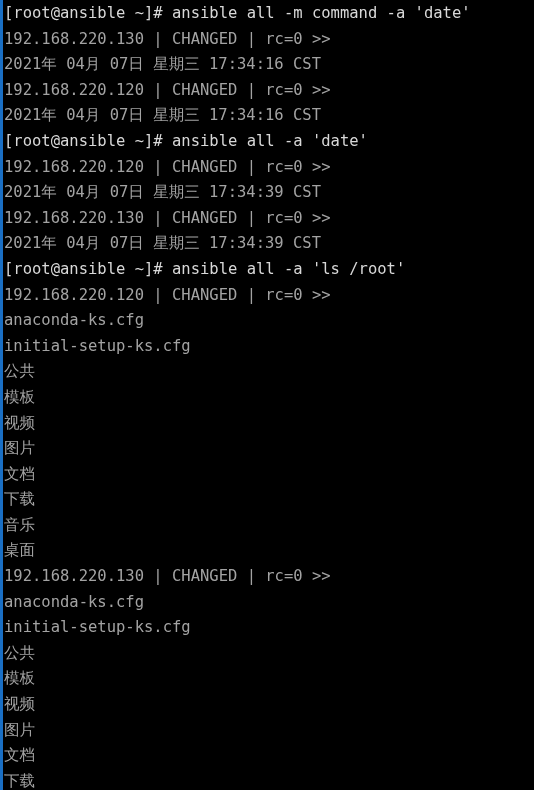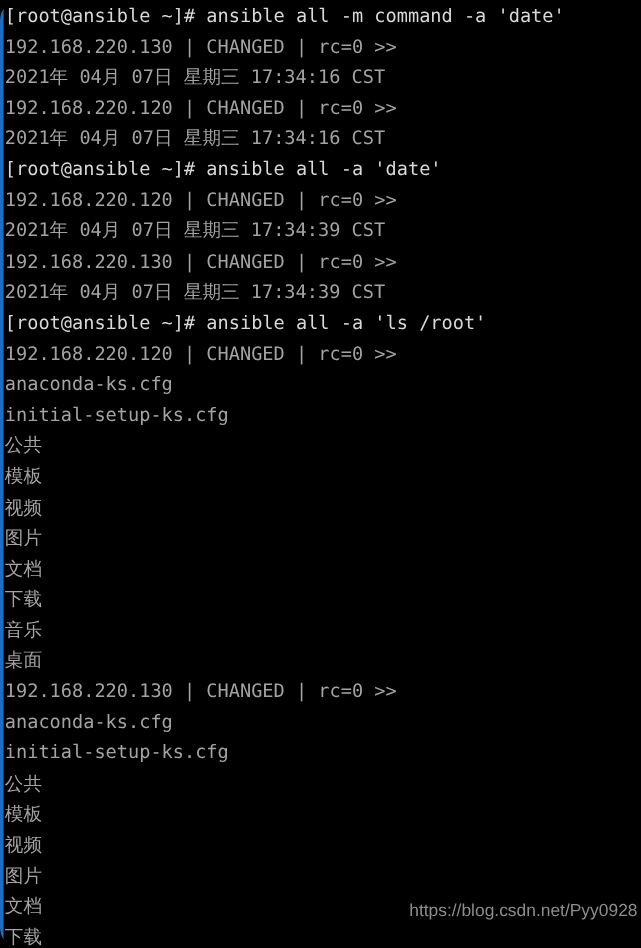--- a/index.html
+++ b/index.html
@@ -7,21 +7,20 @@
     padding: 0;
     background: #000000;
   }
   #terminal {
     position: relative;
     width: 534px;
     height: 790px;
     background: #000000;
     overflow: hidden;
     box-sizing: border-box;
-    border-radius: 17px;
   }
   #left-border {
     position: absolute;
     left: 0;
     top: 0;
     width: 3px;
     height: 790px;
     background: #1a6fc4;
   }
   #screen {
@@ -59,15 +58,14 @@
 </style>
 </head>
 <body>
 
 <div id="terminal">
 
   <div id="left-border"></div>
 
   <div id="screen"><div class="line prompt-line">[root@ansible ~]# ansible all -m command -a 'date'</div><div class="line out-line">192.168.220.130 | CHANGED | rc=0 &gt;&gt;</div><div class="line out-line">2021年 04月 07日 星期三 17:34:16 CST</div><div class="line out-line">192.168.220.120 | CHANGED | rc=0 &gt;&gt;</div><div class="line out-line">2021年 04月 07日 星期三 17:34:16 CST</div><div class="line prompt-line">[root@ansible ~]# ansible all -a 'date'</div><div class="line out-line">192.168.220.120 | CHANGED | rc=0 &gt;&gt;</div><div class="line out-line">2021年 04月 07日 星期三 17:34:39 CST</div><div class="line out-line">192.168.220.130 | CHANGED | rc=0 &gt;&gt;</div><div class="line out-line">2021年 04月 07日 星期三 17:34:39 CST</div><div class="line prompt-line">[root@ansible ~]# ansible all -a 'ls /root'</div><div class="line out-line">192.168.220.120 | CHANGED | rc=0 &gt;&gt;</div><div class="line out-line">anaconda-ks.cfg</div><div class="line out-line">initial-setup-ks.cfg</div><div class="line out-line">公共</div><div class="line out-line">模板</div><div class="line out-line">视频</div><div class="line out-line">图片</div><div class="line out-line">文档</div><div class="line out-line">下载</div><div class="line out-line">音乐</div><div class="line out-line">桌面</div><div class="line out-line">192.168.220.130 | CHANGED | rc=0 &gt;&gt;</div><div class="line out-line">anaconda-ks.cfg</div><div class="line out-line">initial-setup-ks.cfg</div><div class="line out-line">公共</div><div class="line out-line">模板</div><div class="line out-line">视频</div><div class="line out-line">图片</div><div class="line out-line">文档</div><div class="line out-line">下载</div></div>
 
-  <div id="watermark">https://blog.csdn.net/Pyy0928</div>
 
 </div>
 
 </body></html>

